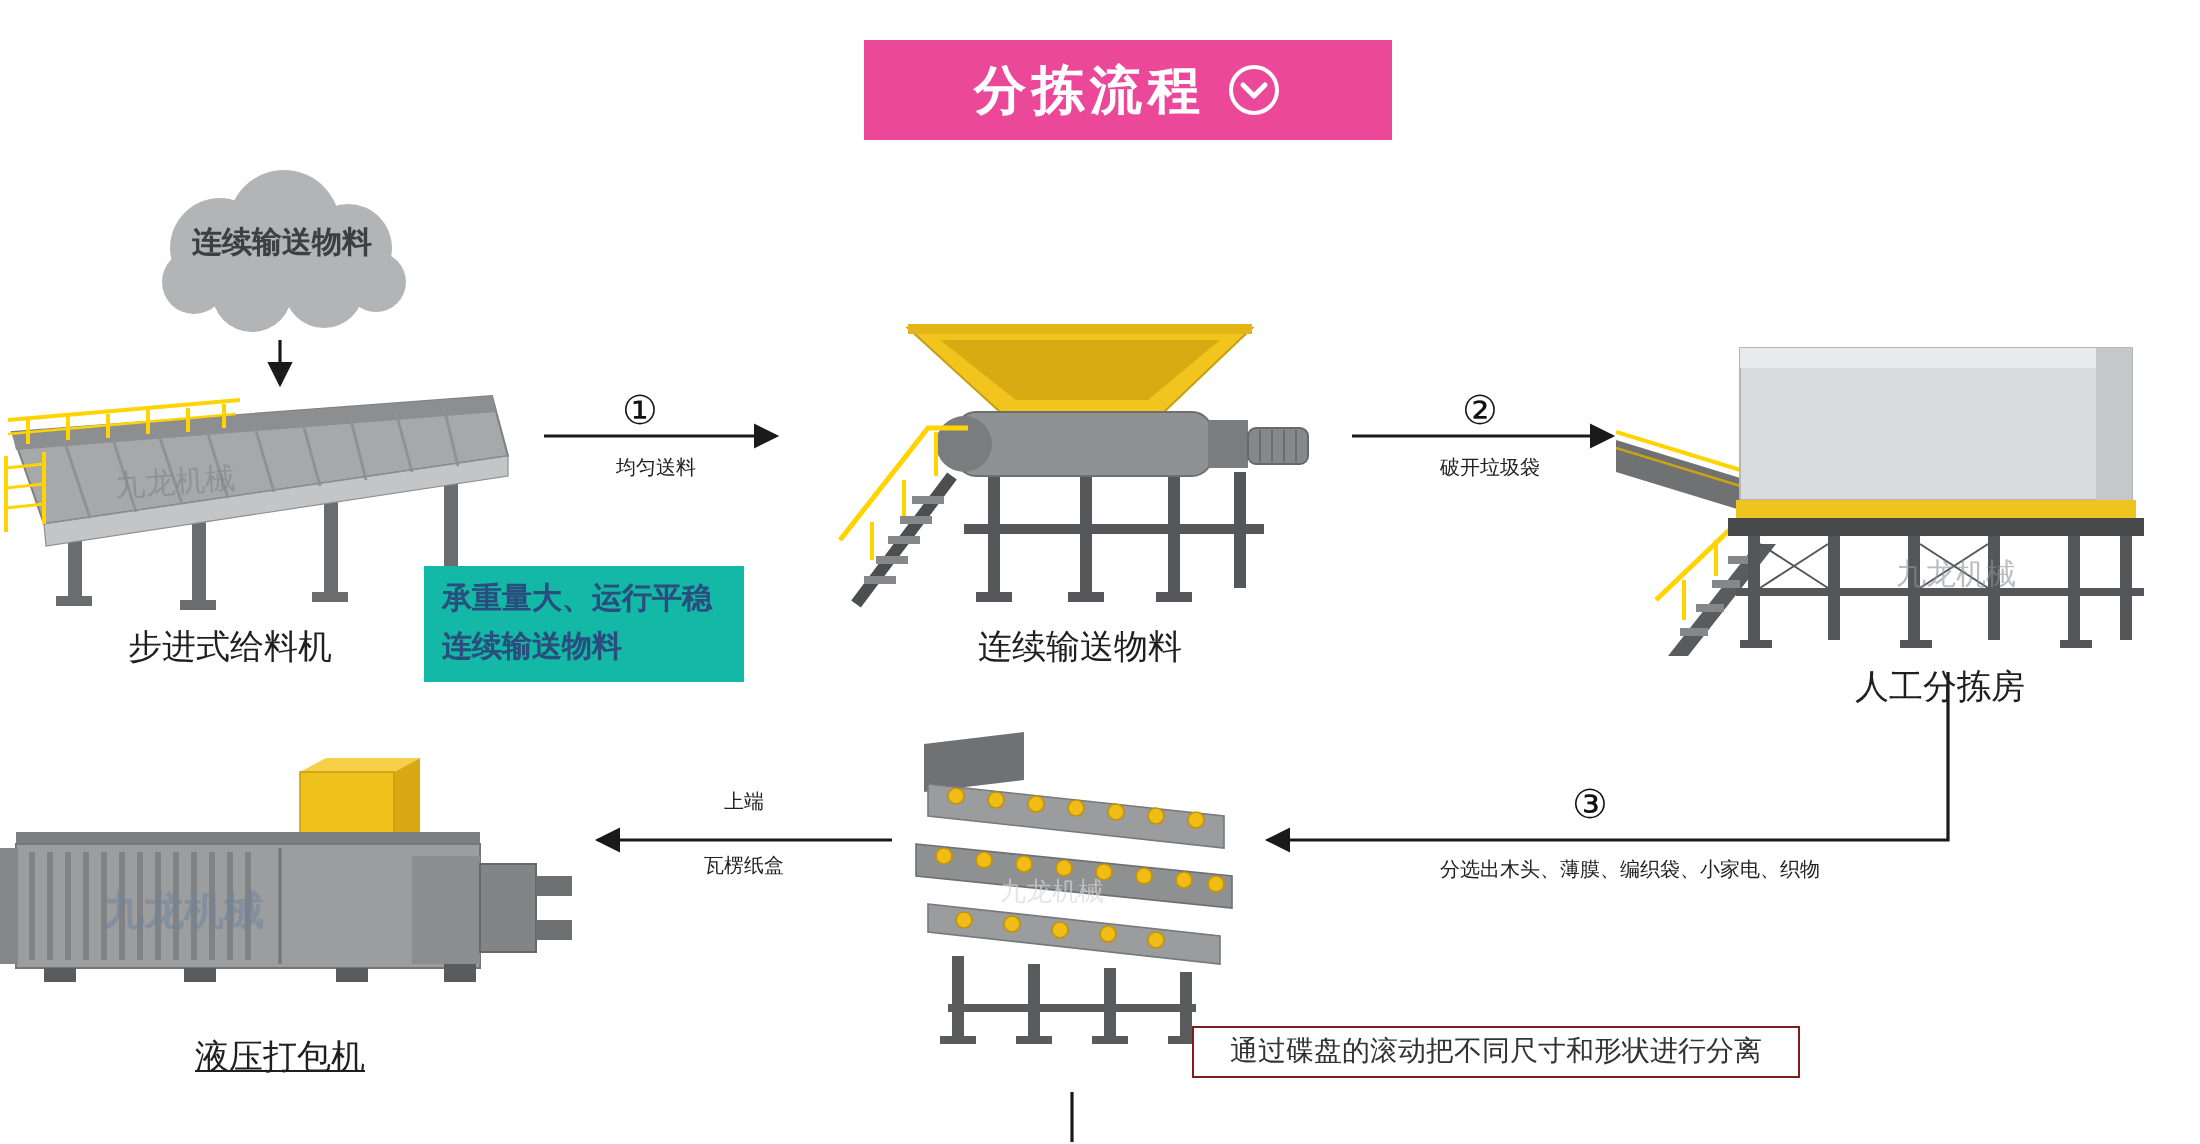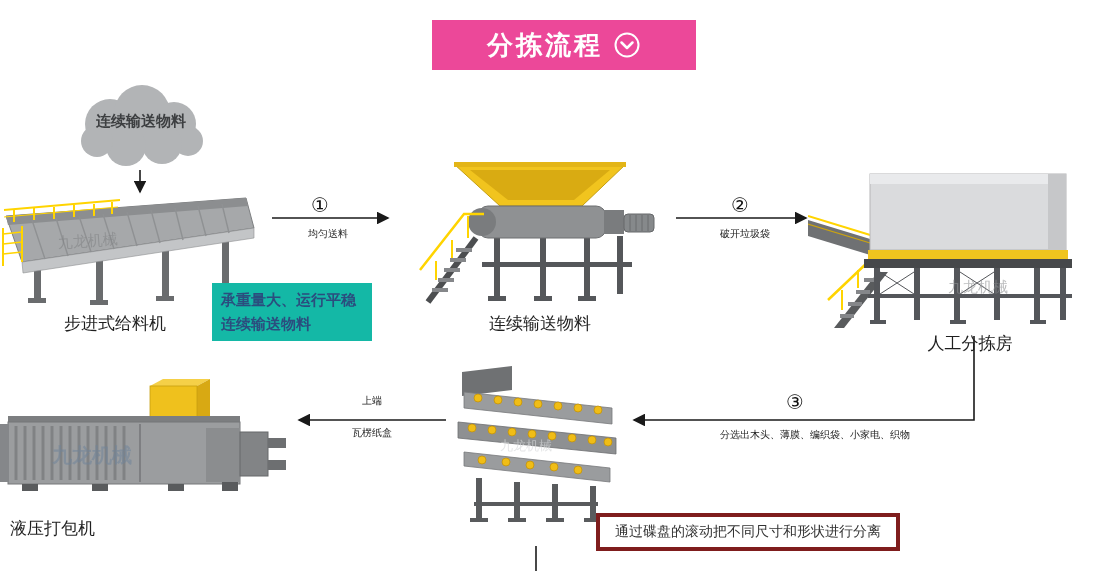--- a/index.html
+++ b/index.html
@@ -24,34 +24,34 @@
 
   .t{position:absolute;color:#1f1f1f;z-index:5;}
   .lbl{font-size:17px;}
   .cap{font-size:10px;color:#222;}
   .num{font-size:20px;color:#111;}
 
   .lbl-feeder{left:0;top:312px;width:230px;text-align:center;}
   .lbl-breaker{left:420px;top:312px;width:240px;text-align:center;}
   .lbl-room{left:880px;top:332px;width:180px;text-align:center;}
   .lbl-occ{left:448px;top:519px;width:180px;text-align:center;}
-  .lbl-baler{left:10px;top:517px;width:260px;}
+  .lbl-baler{left:10px;top:517px;width:260px;text-align:center;text-decoration:underline;}
 
   .num1{left:300px;top:193px;width:40px;text-align:center;}
   .cap1{left:288px;top:227px;width:80px;text-align:center;}
   .num2{left:720px;top:193px;width:40px;text-align:center;}
   .cap2{left:700px;top:227px;width:90px;text-align:center;}
   .num3{left:775px;top:390px;width:40px;text-align:center;}
   .cap3{left:650px;top:428px;width:330px;text-align:center;}
   .cap4a{left:342px;top:394px;width:60px;text-align:center;}
   .cap4b{left:312px;top:426px;width:120px;text-align:center;}
 
   .note-feeder{position:absolute;left:212px;top:283px;width:160px;background:#14b8a6;
                padding:5px 9px;font-size:15px;font-weight:bold;color:#2b4d7e;line-height:24px;z-index:5;}
-  .note-occ{position:absolute;left:596px;top:513px;width:304px;height:38px;border:4px solid #7f1d1d;
+  .note-occ{position:absolute;left:596px;top:513px;width:304px;height:26px;border:1px solid #7f1d1d;
             background:#fff;display:flex;align-items:center;justify-content:center;
             font-size:14px;color:#333;z-index:5;}
 
   .connectors{position:absolute;left:0;top:0;z-index:4;pointer-events:none;}
 </style>
 </head>
 <body>
 
 <div class="canvas">
 

